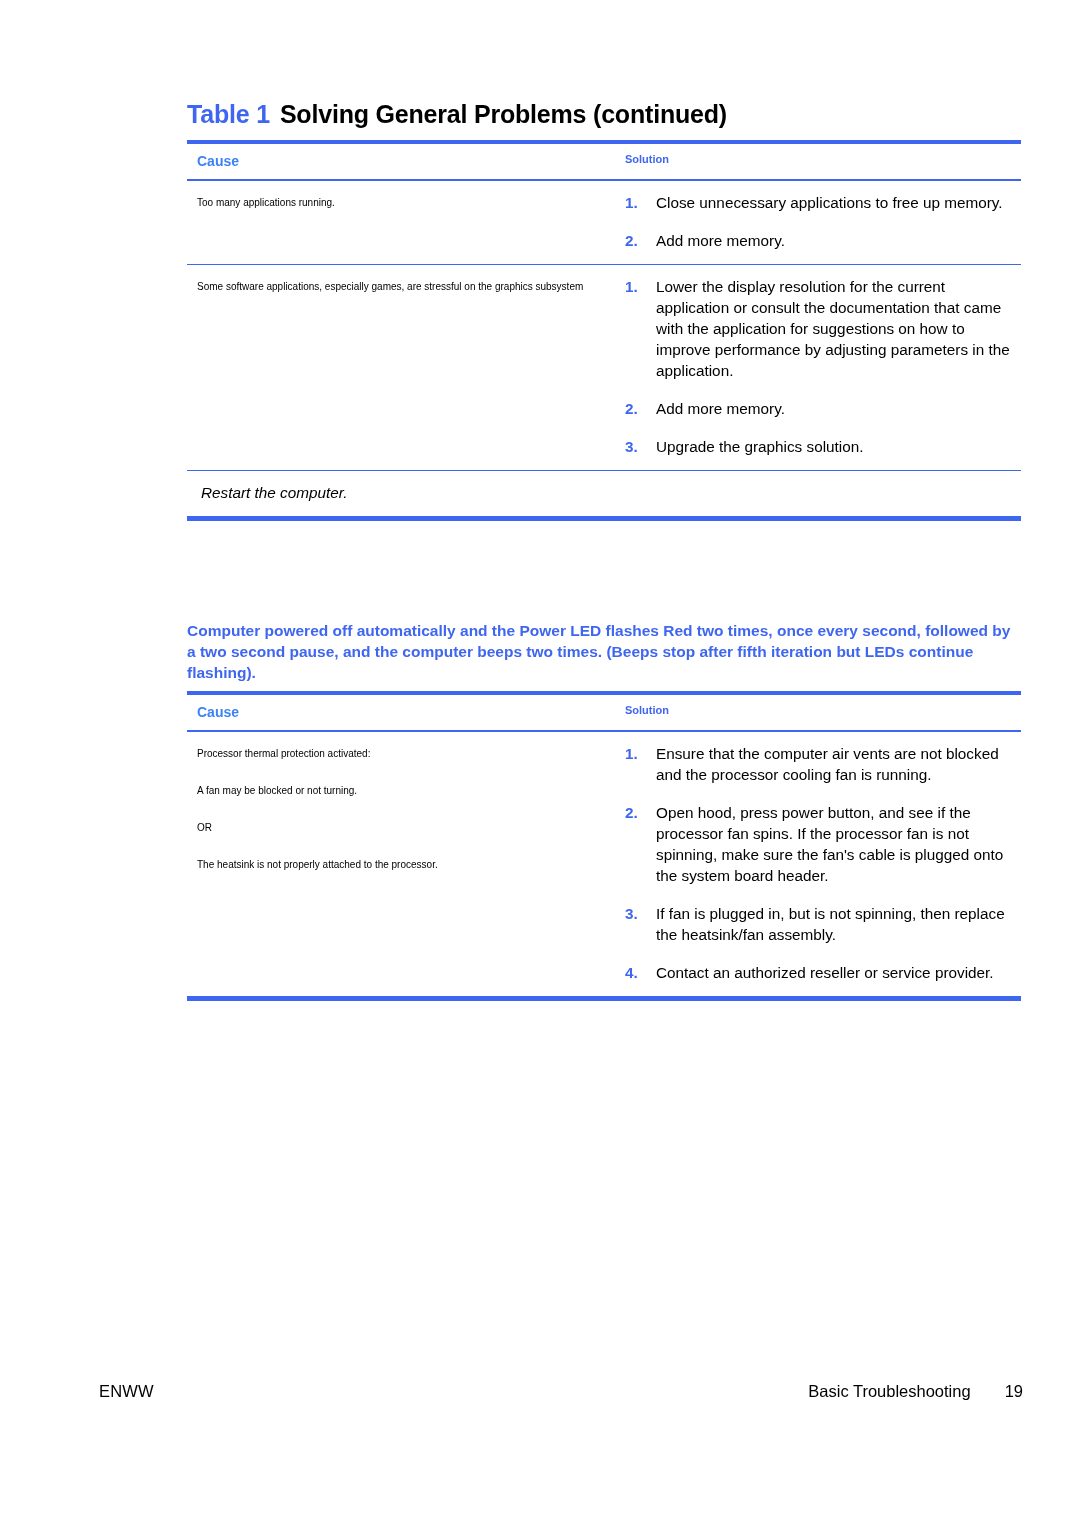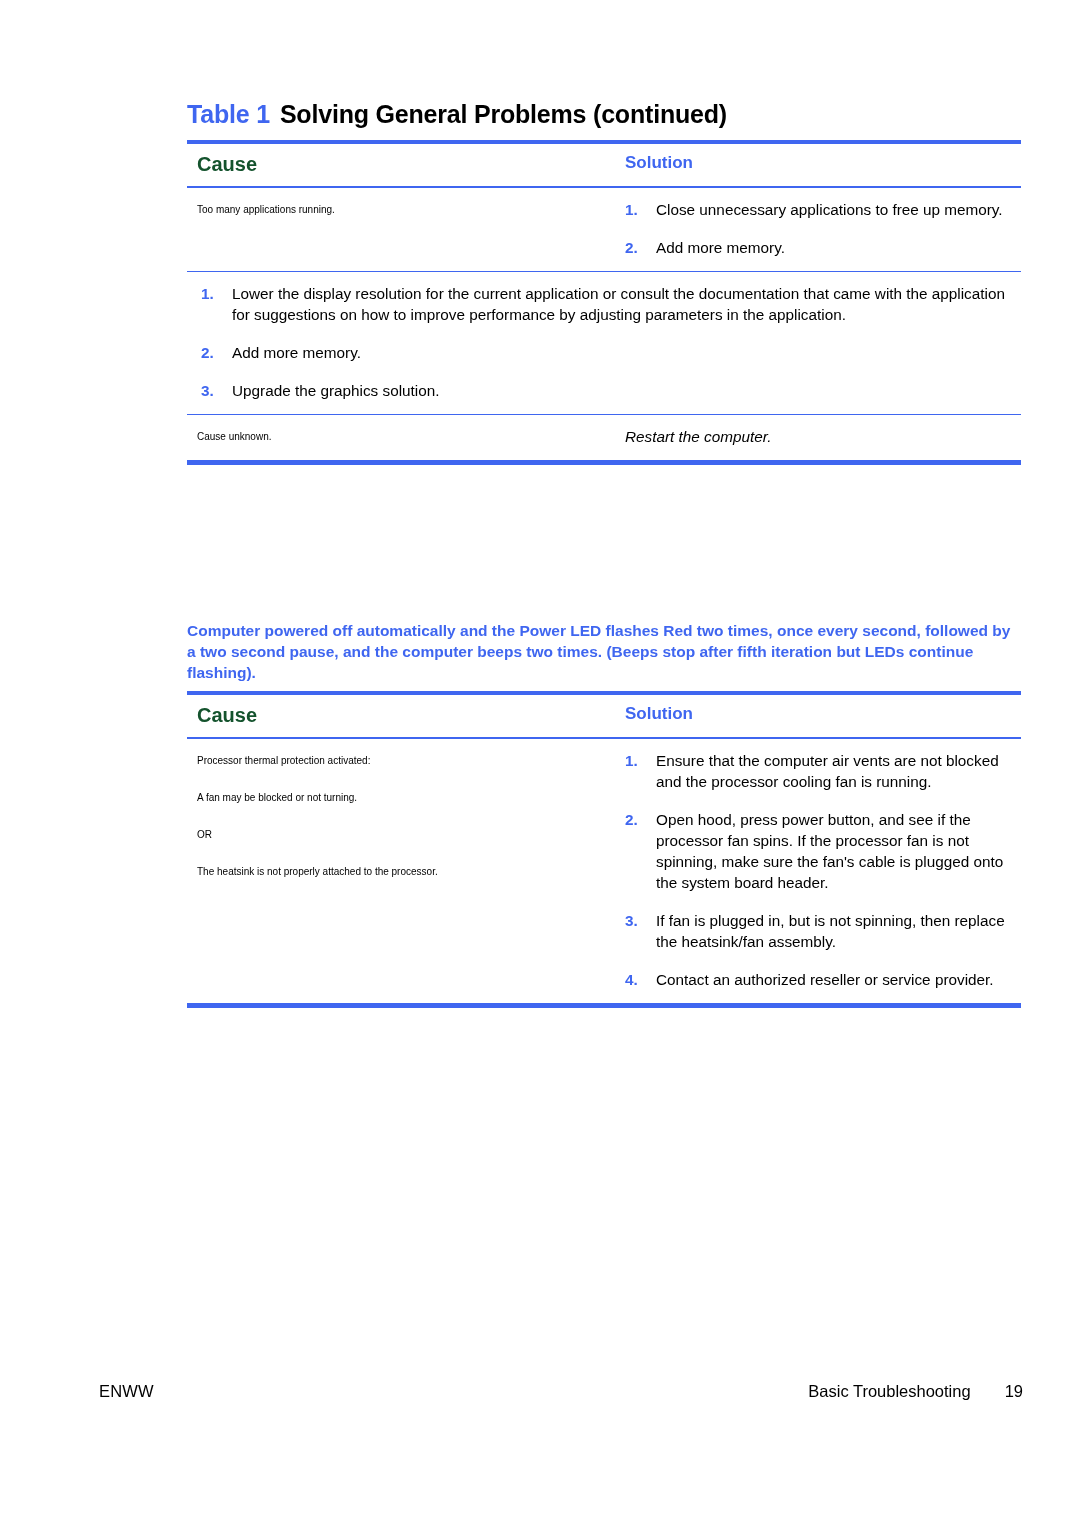--- a/index.html
+++ b/index.html
@@ -79,30 +79,30 @@
     width: 100%;
   }
 
   .hdr-row {
     display: flex;
     align-items: flex-start;
     padding: 9px 0 10px 0;
   }
   .hdr-cause {
     width: 424px;
-    color: #14532d;
-    font-weight: bold;
-    font-size: 20px;
+    color: #3b82f6;
+    font-weight: bold;
+    font-size: 14px;
     padding-left: 10px;
   }
   .hdr-solution {
     flex: 1;
     color: #3f66f0;
     font-weight: bold;
-    font-size: 17px;
+    font-size: 11px;
     padding-left: 14px;
   }
 
   .body-row {
     display: flex;
     align-items: flex-start;
     padding: 11px 0 13px 0;
   }
   .col-cause {
     width: 424px;
@@ -216,20 +216,23 @@
             <span class="sol-num">2.</span>
             <span class="sol-text">Add more memory.</span>
           </li>
         </ol>
       </div>
     </div>
 
     <div class="rule-thin"></div>
 
     <div class="body-row">
+      <div class="col-cause">
+        <p class="cause-para">Some software applications, especially games, are stressful on the graphics subsystem</p>
+      </div>
       <div class="col-solution">
         <ol class="sol-list">
           <li>
             <span class="sol-num">1.</span>
             <span class="sol-text">Lower the display resolution for the current application or consult the documentation that came with the application for suggestions on how to improve performance by adjusting parameters in the application.</span>
           </li>
           <li>
             <span class="sol-num">2.</span>
             <span class="sol-text">Add more memory.</span>
           </li>
@@ -237,23 +240,20 @@
             <span class="sol-num">3.</span>
             <span class="sol-text">Upgrade the graphics solution.</span>
           </li>
         </ol>
       </div>
     </div>
 
     <div class="rule-thin"></div>
 
     <div class="body-row">
-      <div class="col-cause">
-        <p class="cause-para">Cause unknown.</p>
-      </div>
       <div class="col-solution">
         <p class="sol-plain">Restart the computer.</p>
       </div>
     </div>
 
     <div class="rule-bottom"></div>
   </div>
 
   <div class="tbl" style="top:620px;">
 

